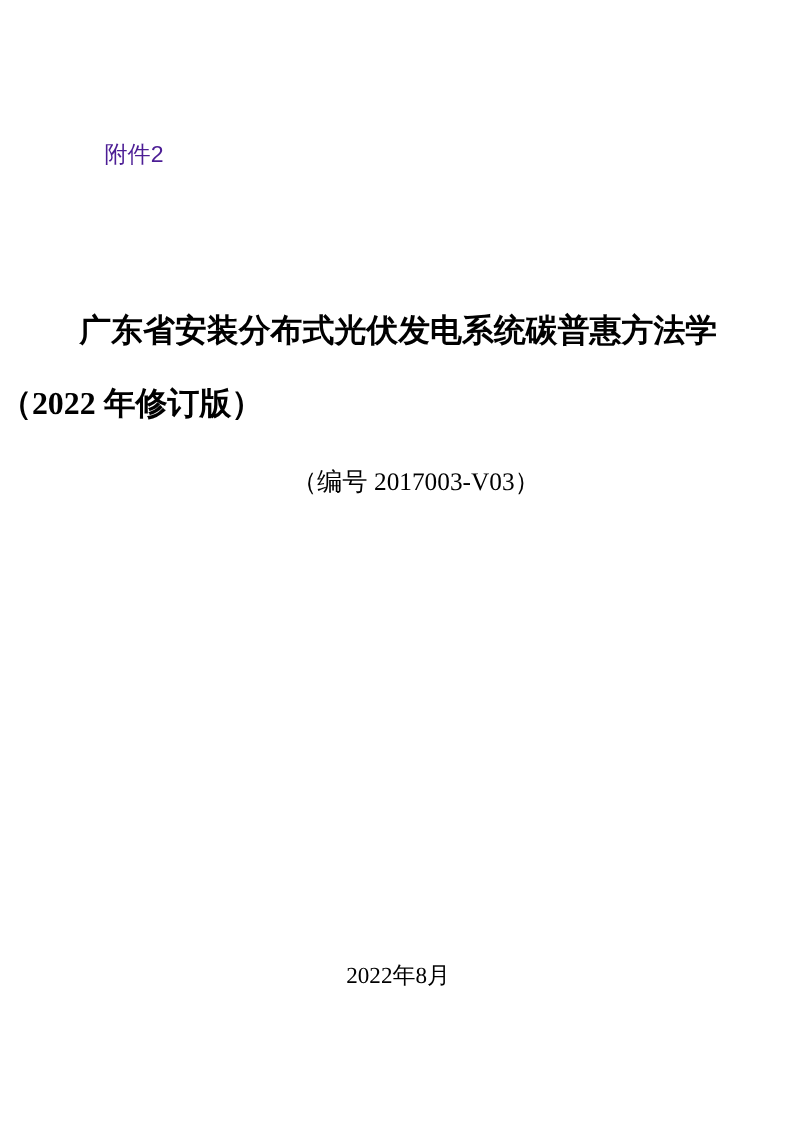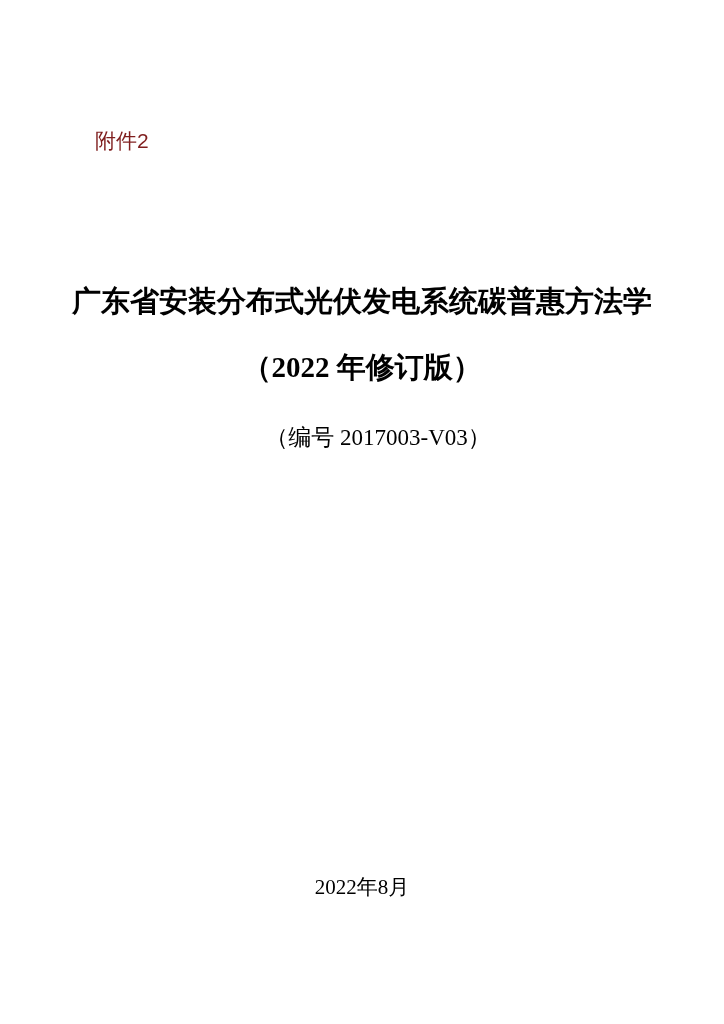--- a/index.html
+++ b/index.html
@@ -16,21 +16,21 @@
     overflow: hidden;
     font-family: "Liberation Serif", serif;
   }
   .attachment-label {
     position: absolute;
     left: 95px;
     top: 128px;
     font-family: "Liberation Sans", sans-serif;
     font-size: 21px;
     line-height: 26px;
-    color: #7f1d1d;
+    color: #4c1d95;
     white-space: nowrap;
   }
   .title-line1 {
     position: absolute;
     left: 0;
     top: 284px;
     width: 724px;
     text-align: center;
     font-family: "Liberation Serif", serif;
     font-weight: bold;
@@ -38,21 +38,20 @@
     line-height: 34px;
     letter-spacing: 0px;
     color: #000000;
     white-space: nowrap;
   }
   .title-line2 {
     position: absolute;
     left: 0;
     top: 349px;
     width: 724px;
-    text-align: center;
     font-family: "Liberation Serif", serif;
     font-weight: bold;
     font-size: 29px;
     line-height: 36px;
     color: #000000;
     white-space: nowrap;
   }
   .doc-number {
     position: absolute;
     left: 16px;

